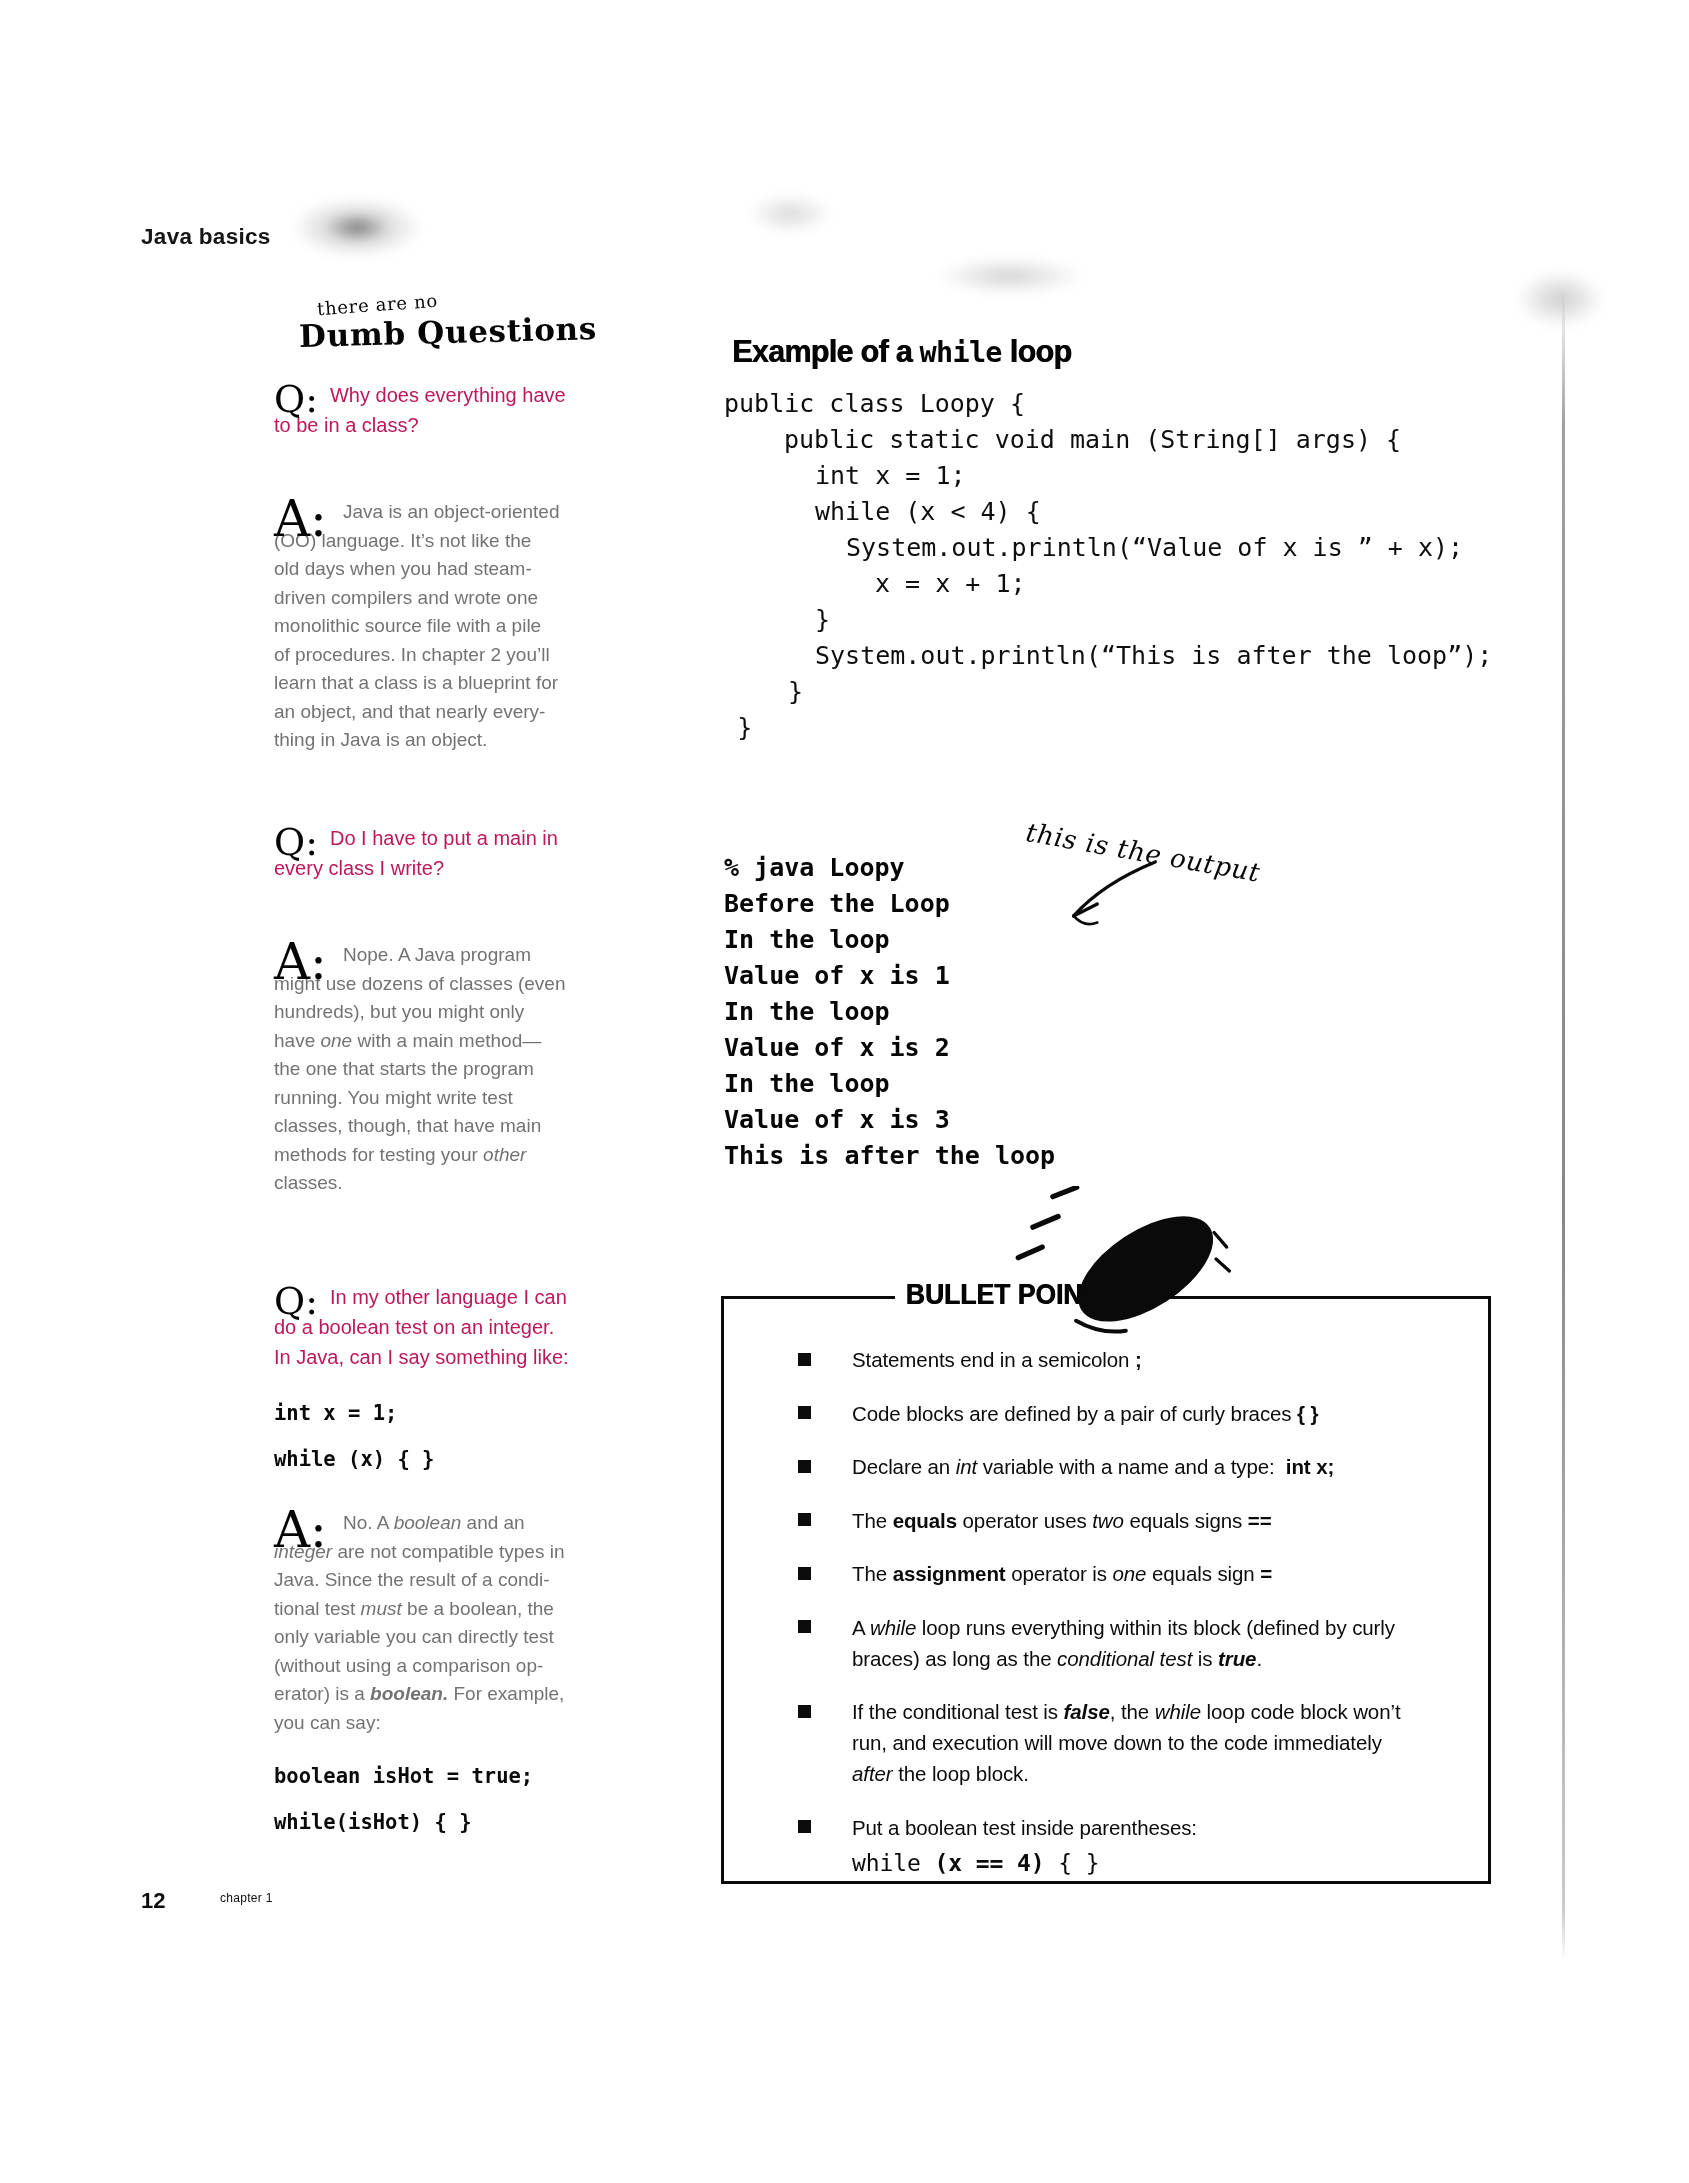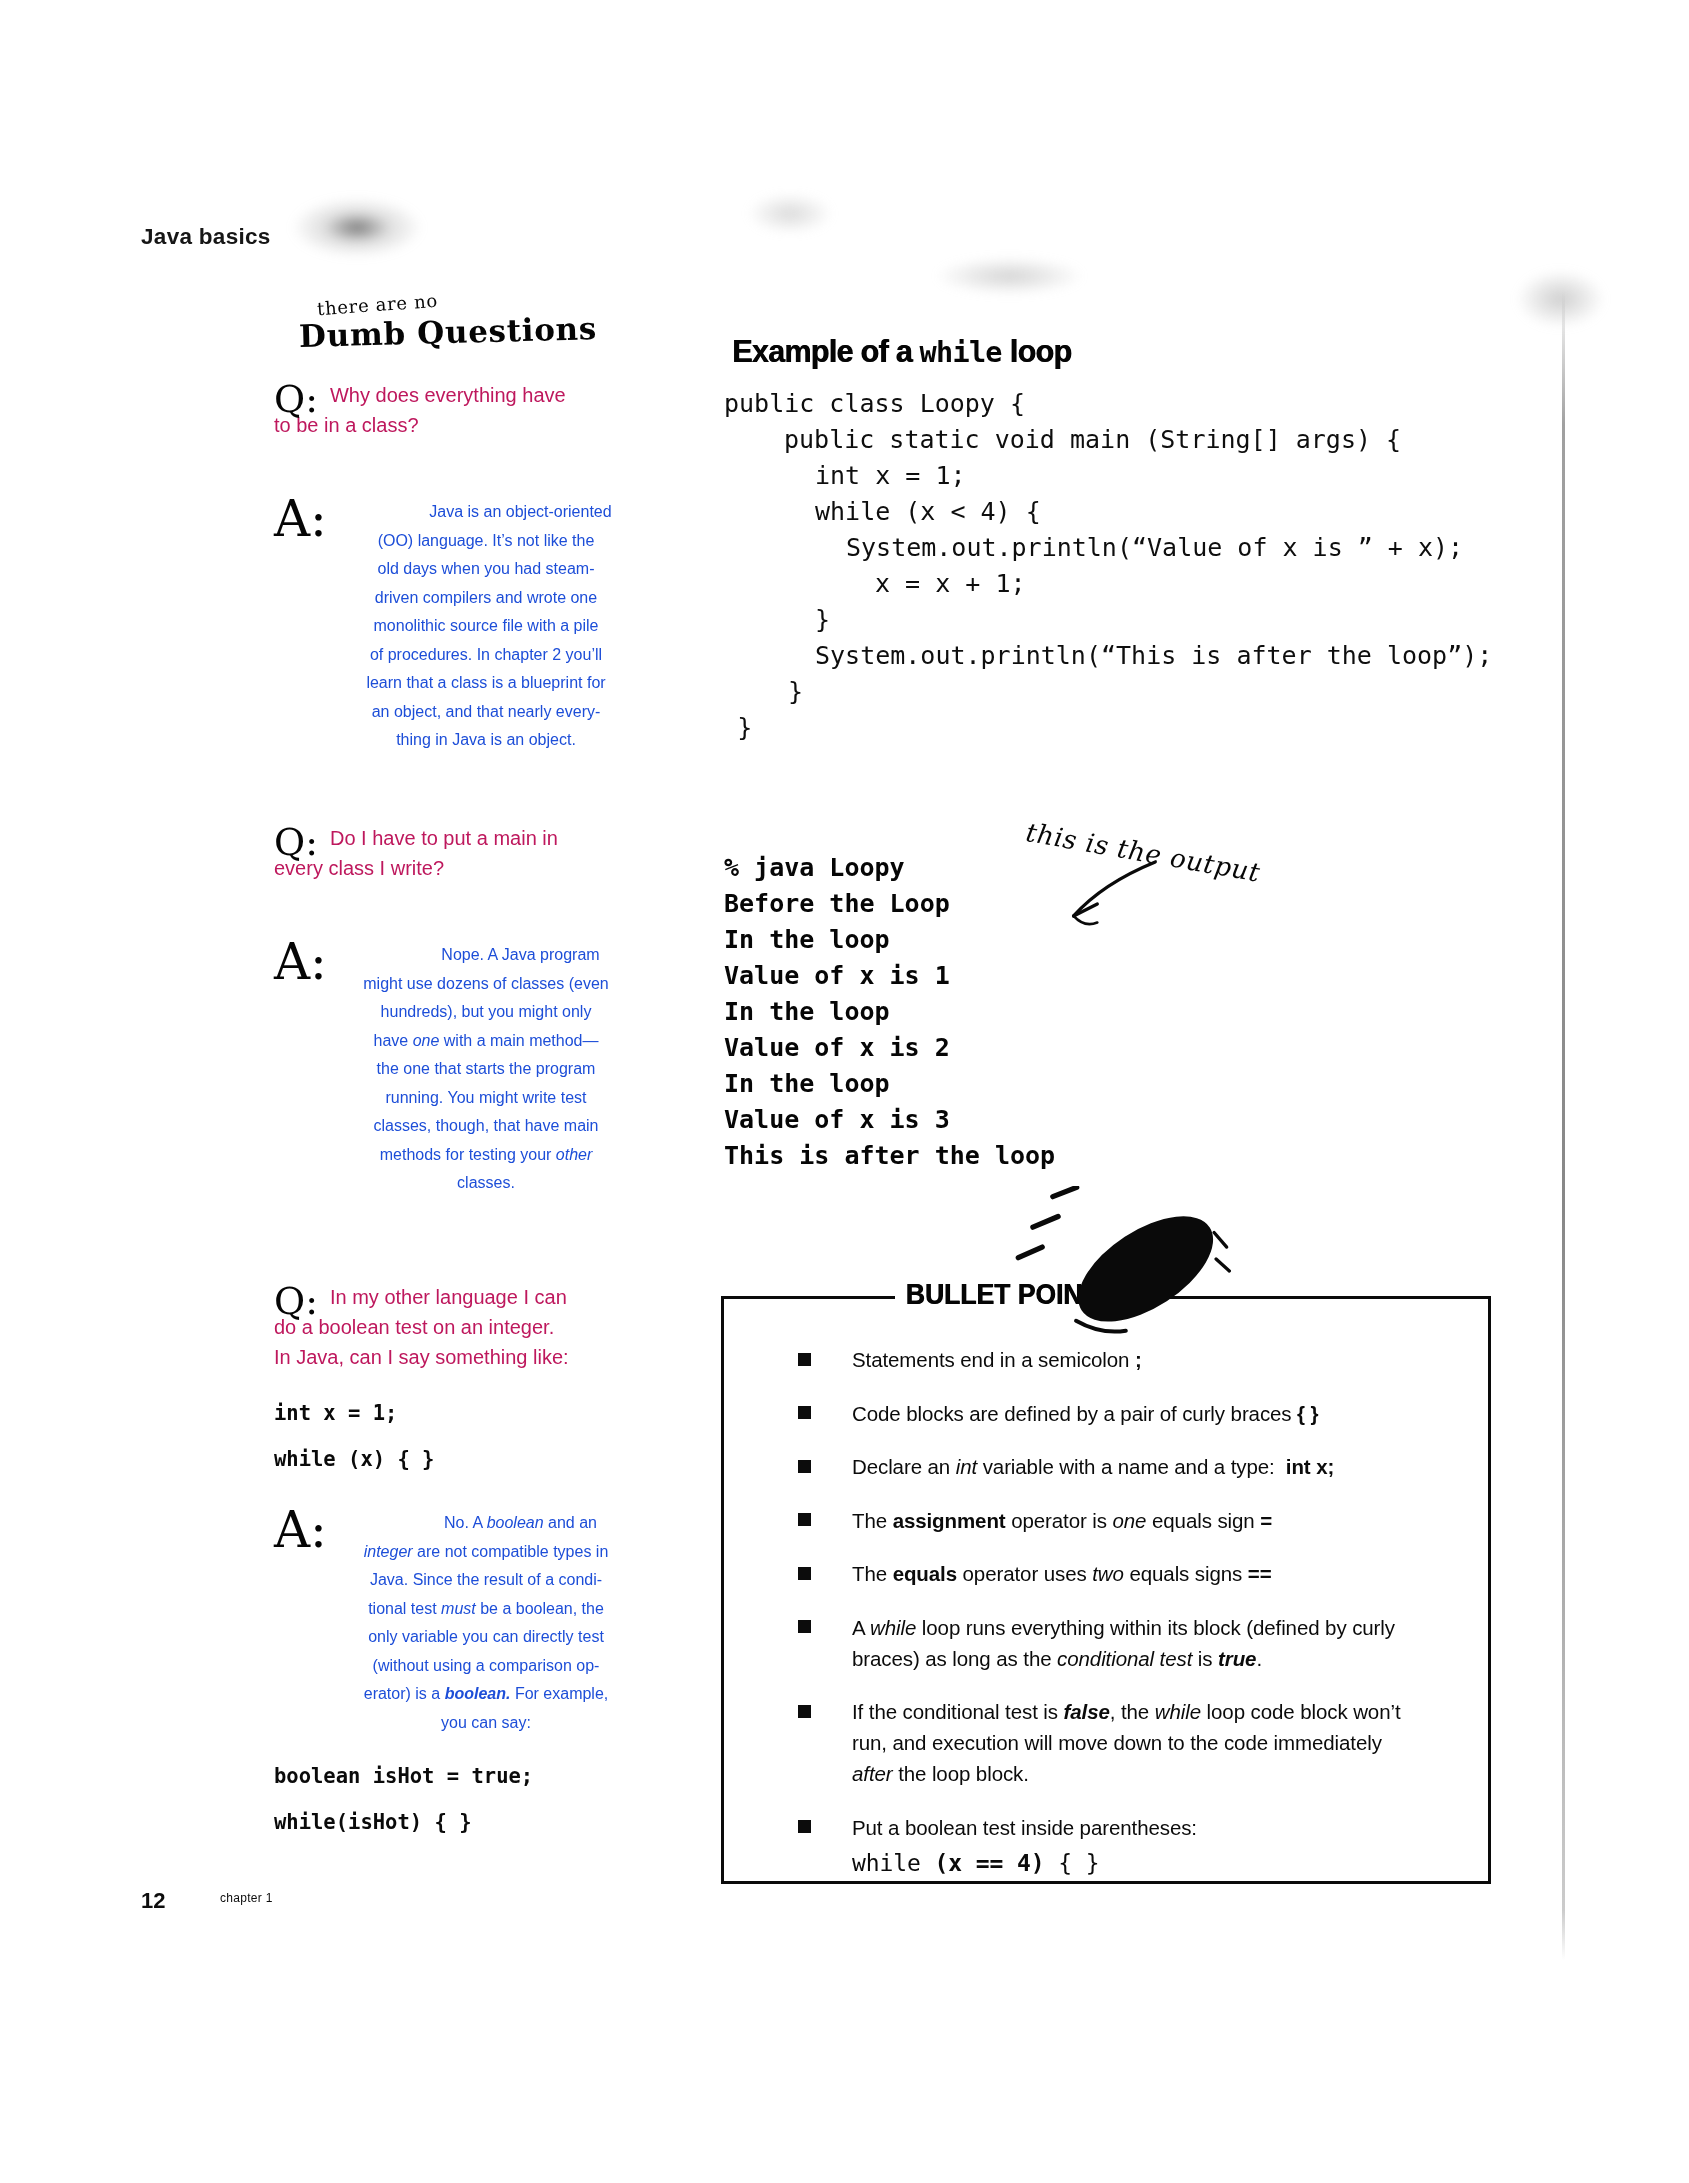--- a/index.html
+++ b/index.html
@@ -20,21 +20,21 @@
   
   .kicker{left:317px;top:294px;font-family:"DejaVu Serif",serif;font-size:18px;
           transform:rotate(-4deg);letter-spacing:0.7px;color:#070707;}
   .dumbq{left:299px;top:314px;font-family:"DejaVu Serif",serif;font-size:31px;font-weight:600;
          transform:rotate(-1.5deg);letter-spacing:0.7px;color:#050505;}
 
   
   .qa{position:absolute;left:274px;width:424px;}
   .qa p{margin:0;}
   .qtext{font-size:20px;line-height:30px;font-weight:400;color:#be185d;}
-  .atext{font-size:16px;line-height:28.5px;color:#1d4ed8;text-align:center;}
+  .atext{font-size:19px;line-height:28.5px;color:#737373;}
   .bigletter{float:left;font-family:"DejaVu Serif",serif;color:#050505;}
   .bigQ{font-size:38px;line-height:28px;position:relative;top:5.3px;padding-right:12px;}
   .bigA{font-size:50px;line-height:26.5px;position:relative;top:8px;padding-right:16px;}
   .lcode{position:absolute;left:274px;font-family:"DejaVu Sans Mono",monospace;
          font-weight:700;font-size:20.5px;white-space:pre;color:#0a0a0a;}
 
   
   .xtitle{left:724px;top:326px;font-size:30.5px;font-weight:900;letter-spacing:-0.7px;
           color:#050505;text-shadow:0.7px 0 0 currentColor;}
   .xtitle .mono{font-family:"DejaVu Sans Mono",monospace;font-size:28.5px;font-weight:700;text-shadow:none;}
@@ -156,22 +156,22 @@
     <path d="M8,108 L44,92" stroke="#0a0a0a" stroke-width="8" stroke-linecap="round" fill="none"></path>
     <path d="M95,203 Q132,224 170,218" stroke="#0a0a0a" stroke-width="6" fill="none" stroke-linecap="round"></path>
     <path d="M303,70 L322,92" stroke="#0a0a0a" stroke-width="5" stroke-linecap="round" fill="none"></path>
     <path d="M306,110 L326,128" stroke="#0a0a0a" stroke-width="5" stroke-linecap="round" fill="none"></path>
   </svg>
 
   <ul class="blist">
       <li><span class="marker"></span><span class="btext"><span>Statements end in a semicolon </span><span class="bd">;</span></span></li>
       <li><span class="marker"></span><span class="btext"><span>Code blocks are defined by a pair of curly braces </span><span class="bd">{ }</span></span></li>
       <li><span class="marker"></span><span class="btext"><span>Declare an </span><span class="it">int</span><span> variable with a name and a type: &nbsp;</span><span class="bd">int x;</span></span></li>
+      <li><span class="marker"></span><span class="btext"><span>The </span><span class="bd">equals</span><span> operator uses </span><span class="it">two</span><span> equals signs </span><span class="bd">==</span></span></li>
       <li><span class="marker"></span><span class="btext"><span>The </span><span class="bd">assignment</span><span> operator is </span><span class="it">one</span><span> equals sign </span><span class="bd">=</span></span></li>
-      <li><span class="marker"></span><span class="btext"><span>The </span><span class="bd">equals</span><span> operator uses </span><span class="it">two</span><span> equals signs </span><span class="bd">==</span></span></li>
       <li><span class="marker"></span><span class="btext"><span>A </span><span class="it">while</span><span> loop runs everything within its block (defined by curly</span><br><span>braces) as long as the </span><span class="it">conditional test</span><span> is </span><span class="bd it">true</span><span>.</span></span></li>
       <li><span class="marker"></span><span class="btext"><span>If the conditional test is </span><span class="bd it">false</span><span>, the </span><span class="it">while</span><span> loop code block won’t</span><br><span>run, and execution will move down to the code immediately</span><br><span class="it">after</span><span> the loop block.</span></span></li>
       <li><span class="marker"></span><span class="btext"><span>Put a boolean test inside parentheses:</span><br><span class="mono">while </span><span class="bd mono">(x == 4)</span><span class="mono"> { }</span></span></li>
     </ul>
 </div>
 
 <div class="abs pgfooter-num">12</div>
 <div class="abs pgfooter-ch">chapter 1</div>
 
 

